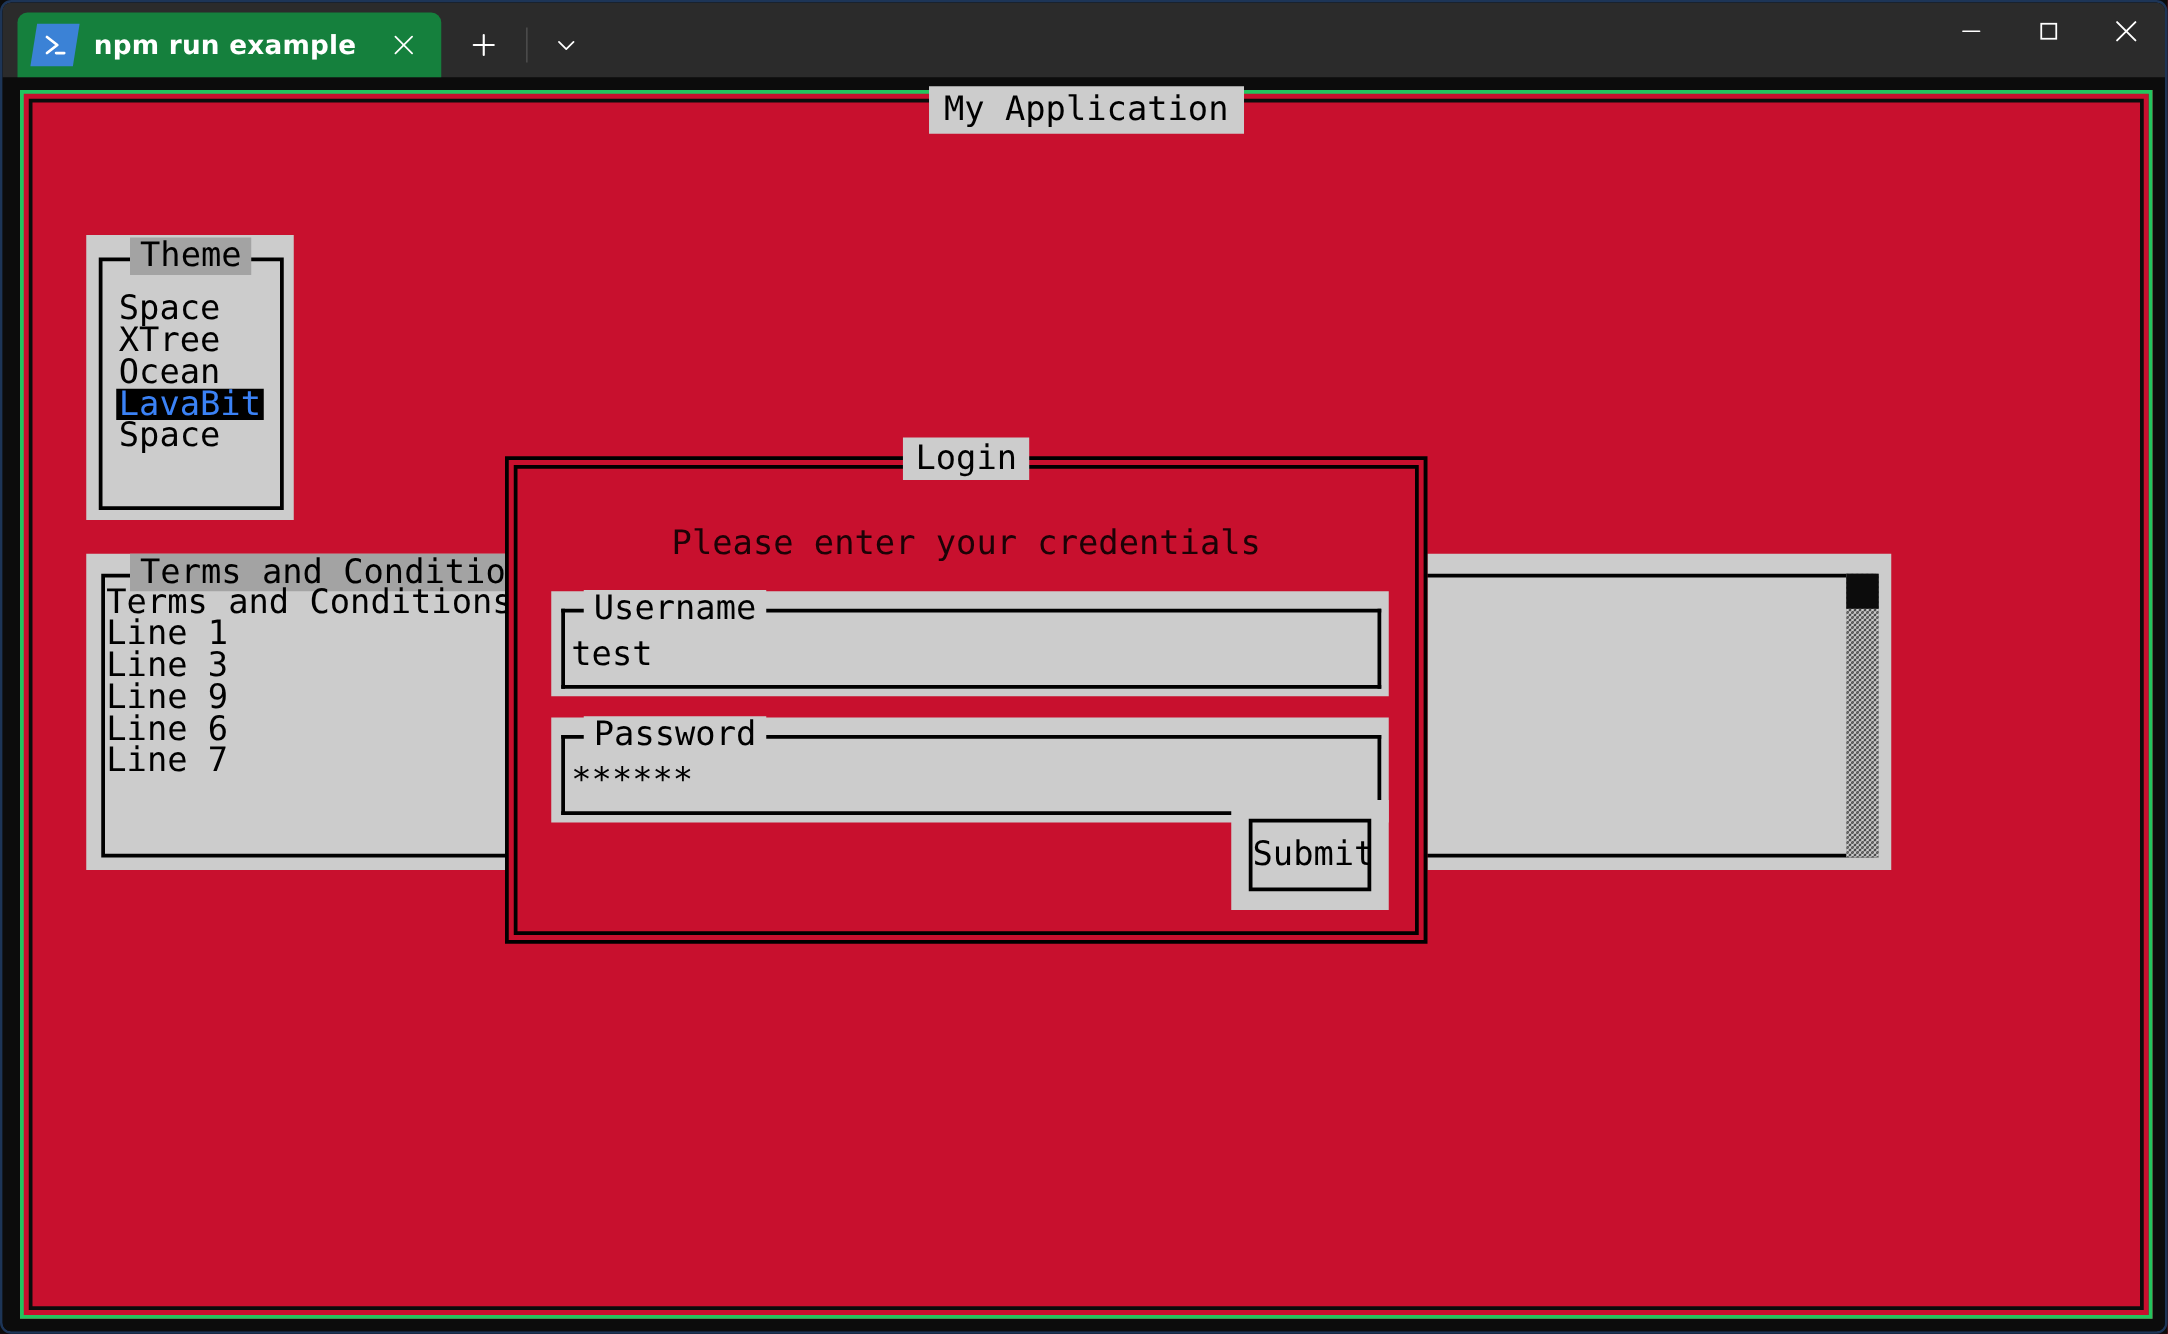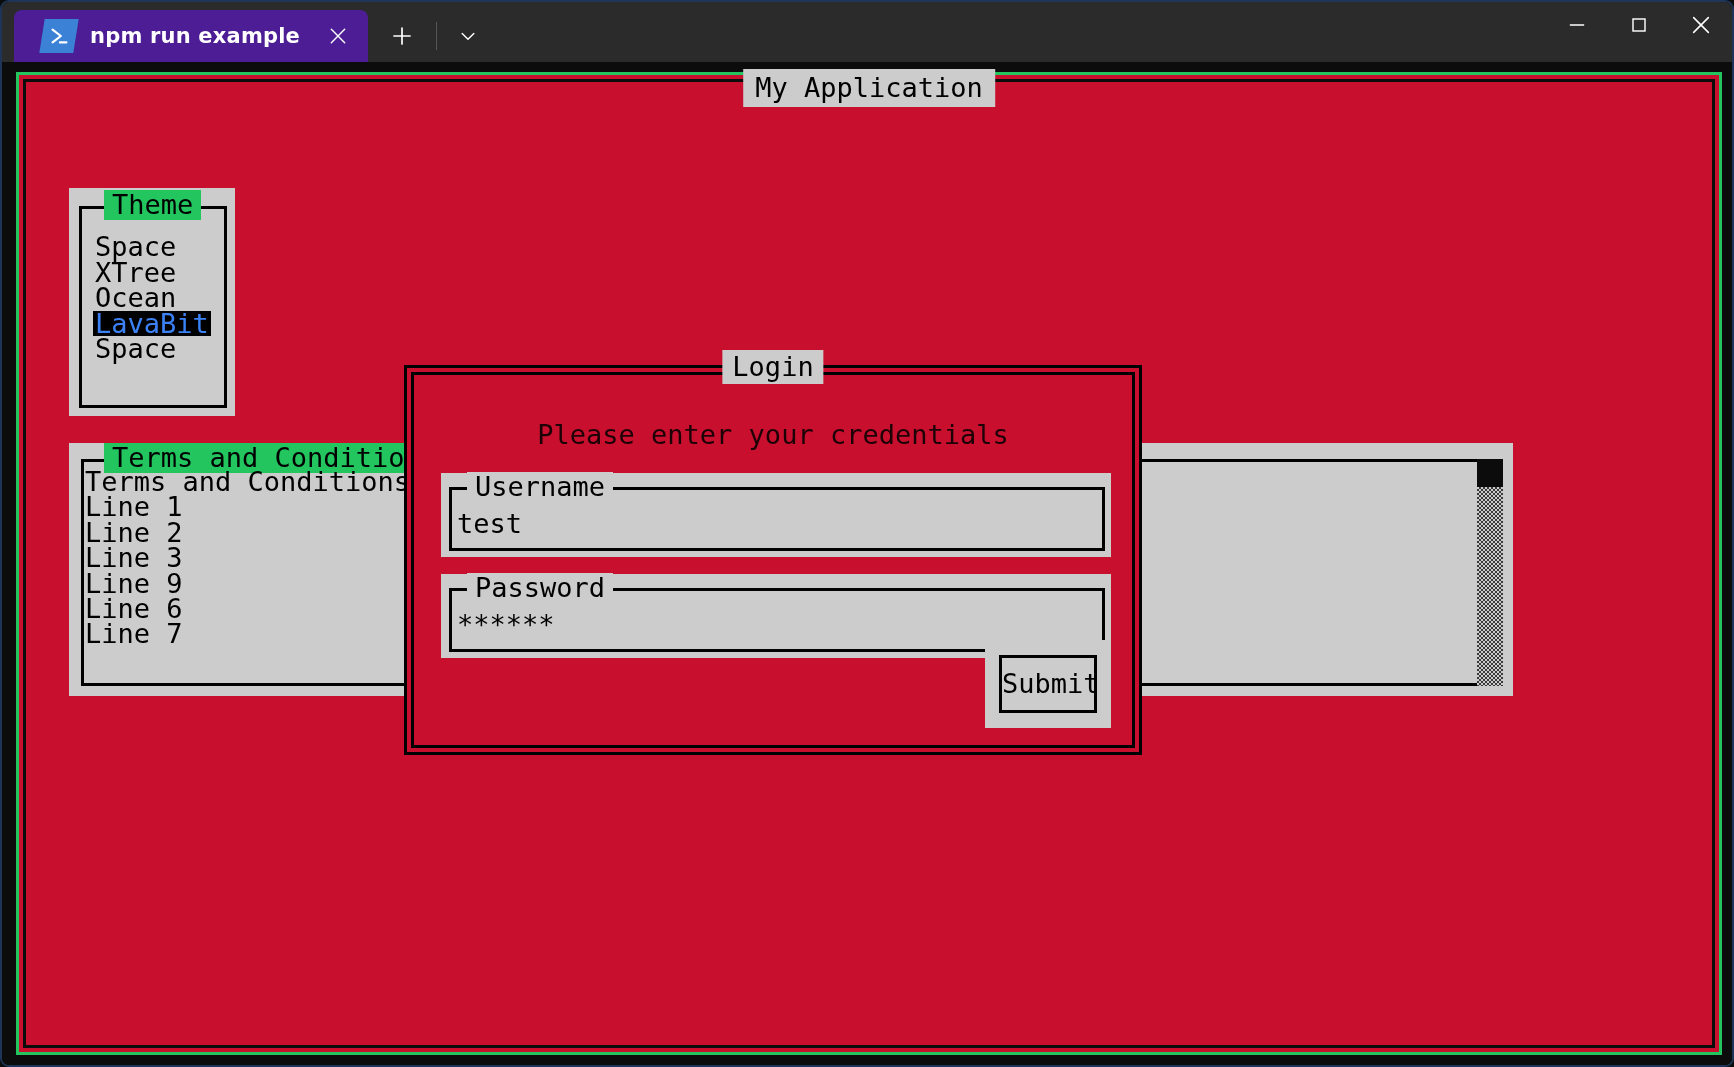--- a/index.html
+++ b/index.html
@@ -38,23 +38,23 @@
     align-items: flex-end;
     height: 60px;
     flex: 1 1 auto;
     padding-left: 12px;
   }
 
   .tab {
     display: flex;
     align-items: center;
     height: 52px;
-    background: #4c1d95;
+    background: #15803d;
     border-radius: 8px 8px 0 0;
-    padding: 0 6px 0 28px;
+    padding: 0 6px 0 13px;
     min-width: 330px;
     gap: 14px;
   }
 
   .tab-icon {
     width: 34px; height: 34px;
     background: #3b82d6;
     transform: skewX(-9deg);
     display: flex; align-items: center; justify-content: center;
     flex: 0 0 auto;
@@ -145,21 +145,21 @@
   .groupbox {
     position: absolute;
     left: 12px; right: 12px; top: 14px; bottom: 10px;
     border: 3px solid #000000;
   }
 
   .gb-legend {
     position: absolute;
     top: -19px;
     left: 22px;
-    background: #22c55e;
+    background: #a3a3a3;
     color: #000000;
     font-size: 27px;
     line-height: 30px;
     padding: 0 8px;
     white-space: nowrap;
   }
 
   .list {
     position: absolute;
     left: 26px;
@@ -395,21 +395,20 @@
         </div>
       </div>
 
       <div class="panel" id="terms-panel">
         <div class="groupbox">
           <div class="gb-legend">Terms and Conditions</div>
         </div>
         <div class="list">
           <div><span class="list-item">Terms and Conditions...</span></div>
           <div><span class="list-item">Line 1</span></div>
-          <div><span class="list-item">Line 2</span></div>
           <div><span class="list-item">Line 3</span></div>
           <div><span class="list-item">Line 9</span></div>
           <div><span class="list-item">Line 6</span></div>
           <div><span class="list-item">Line 7</span></div>
         </div>
         <div id="terms-scrollbar">
           <div id="terms-scroll-thumb"></div>
         </div>
       </div>
 

